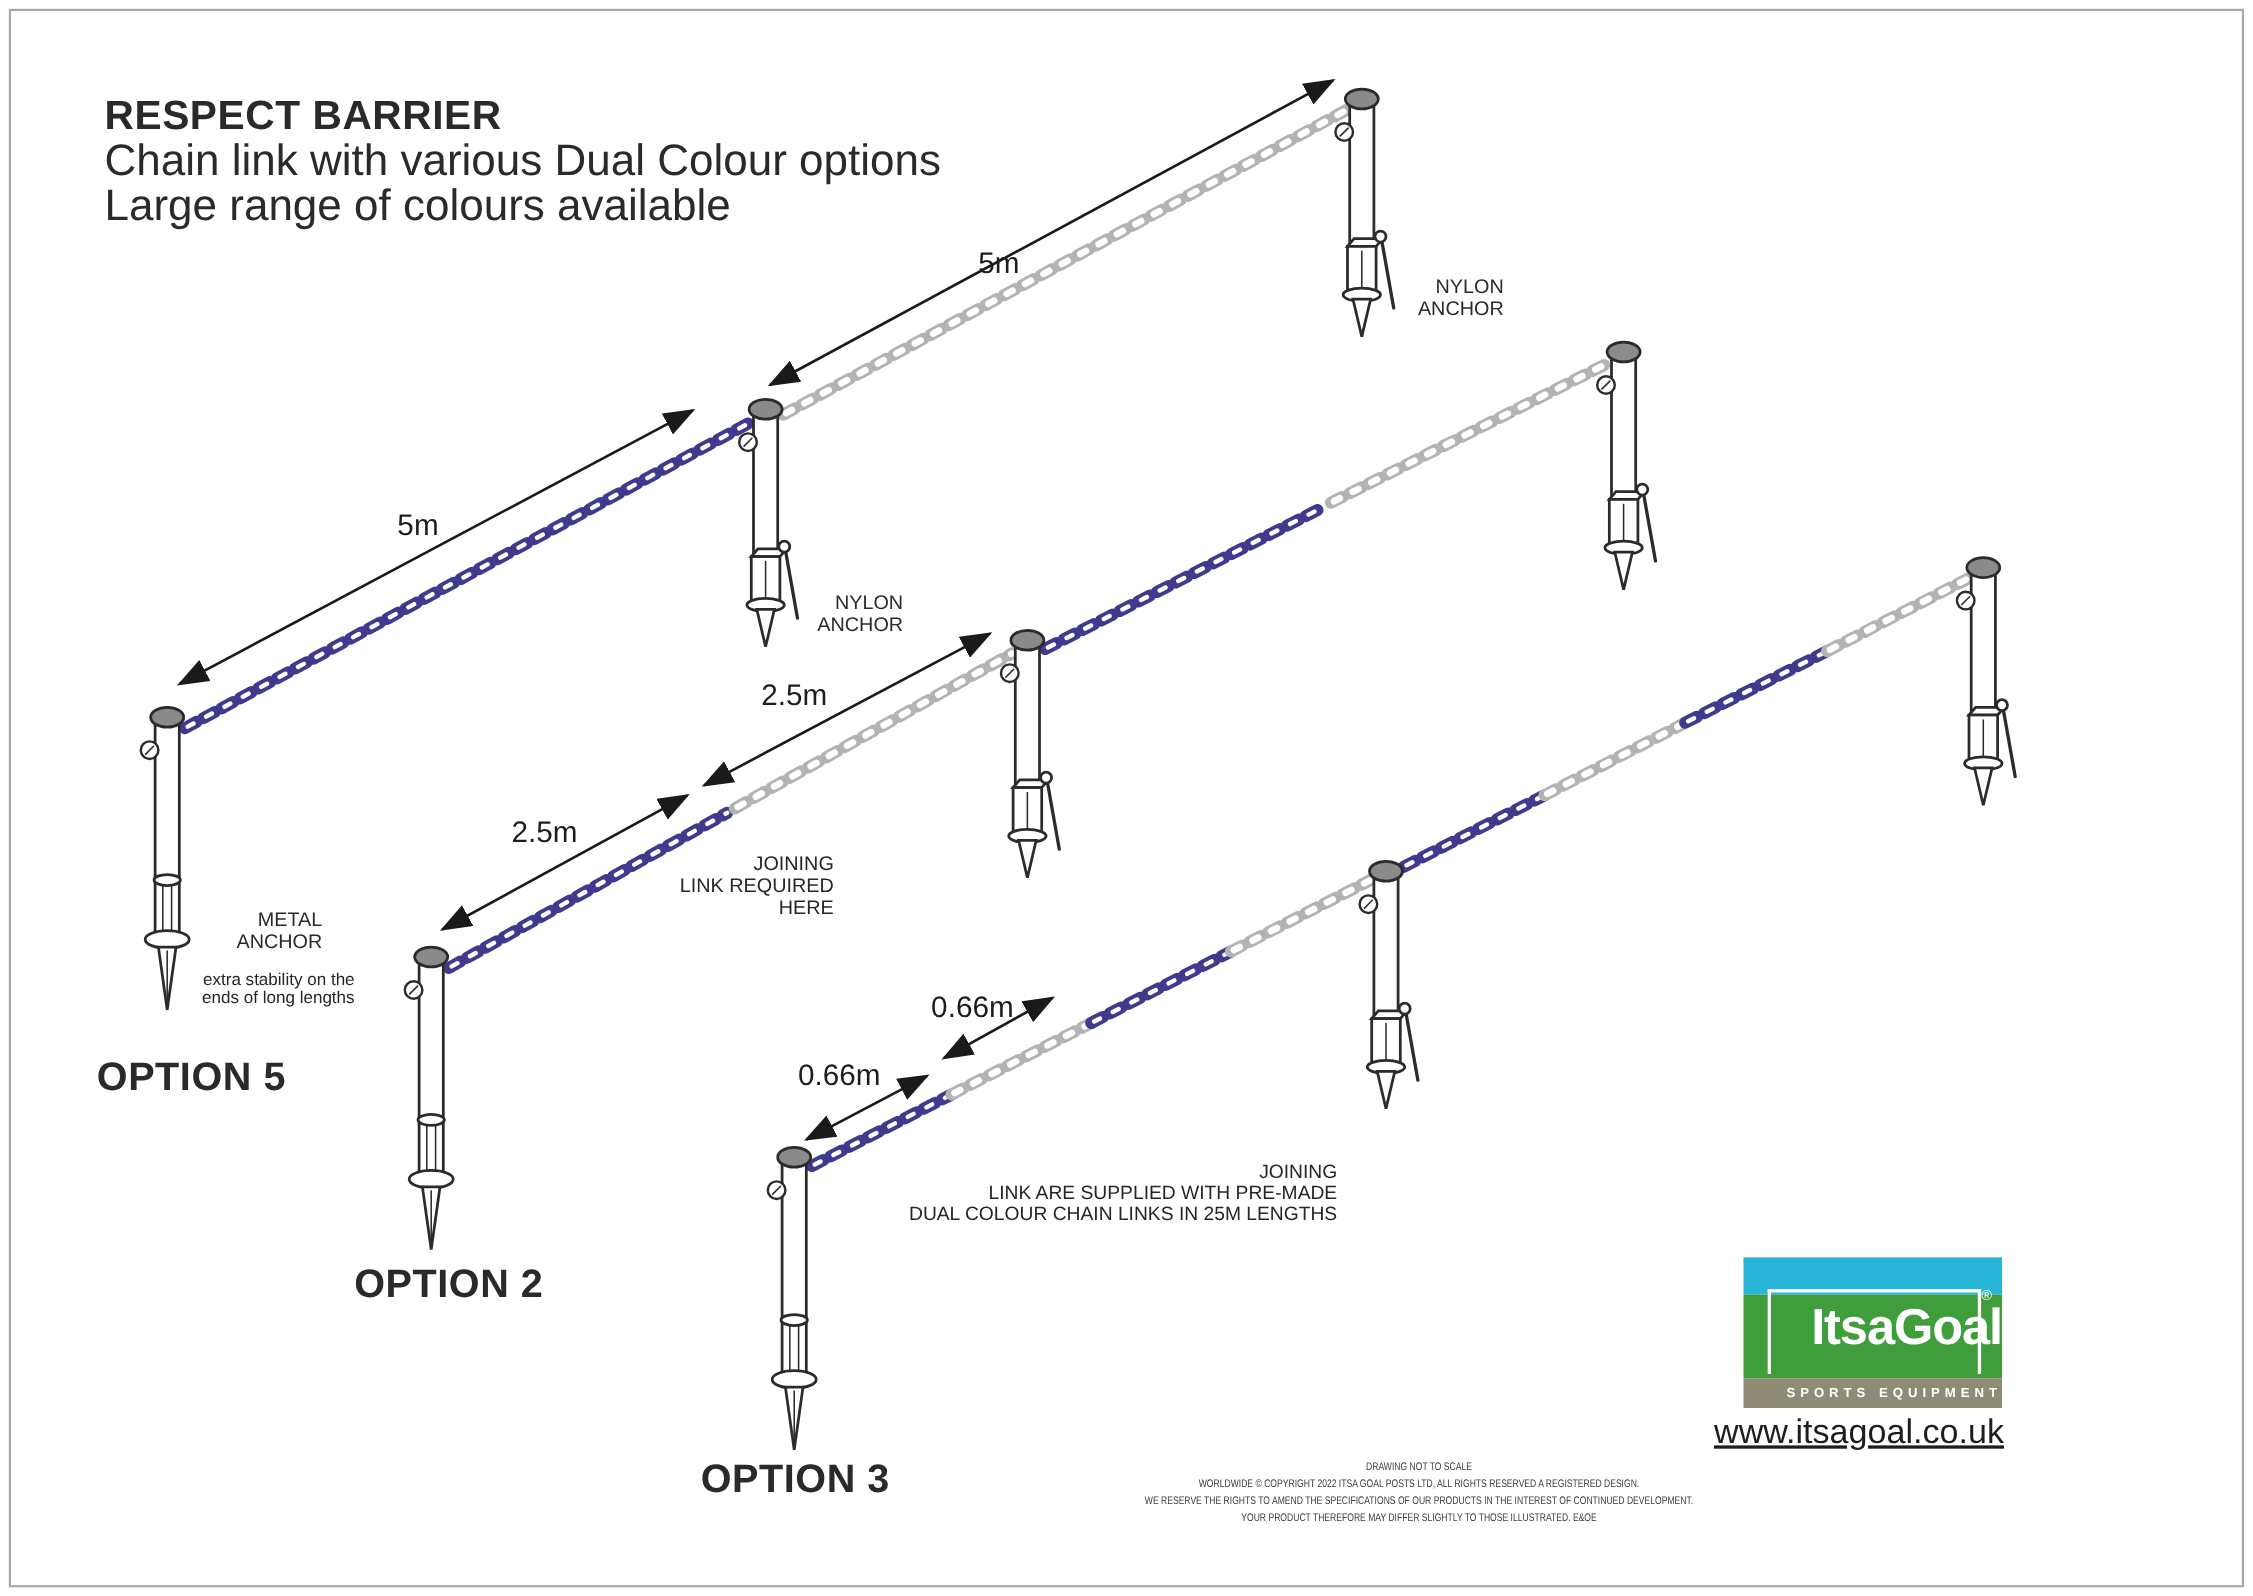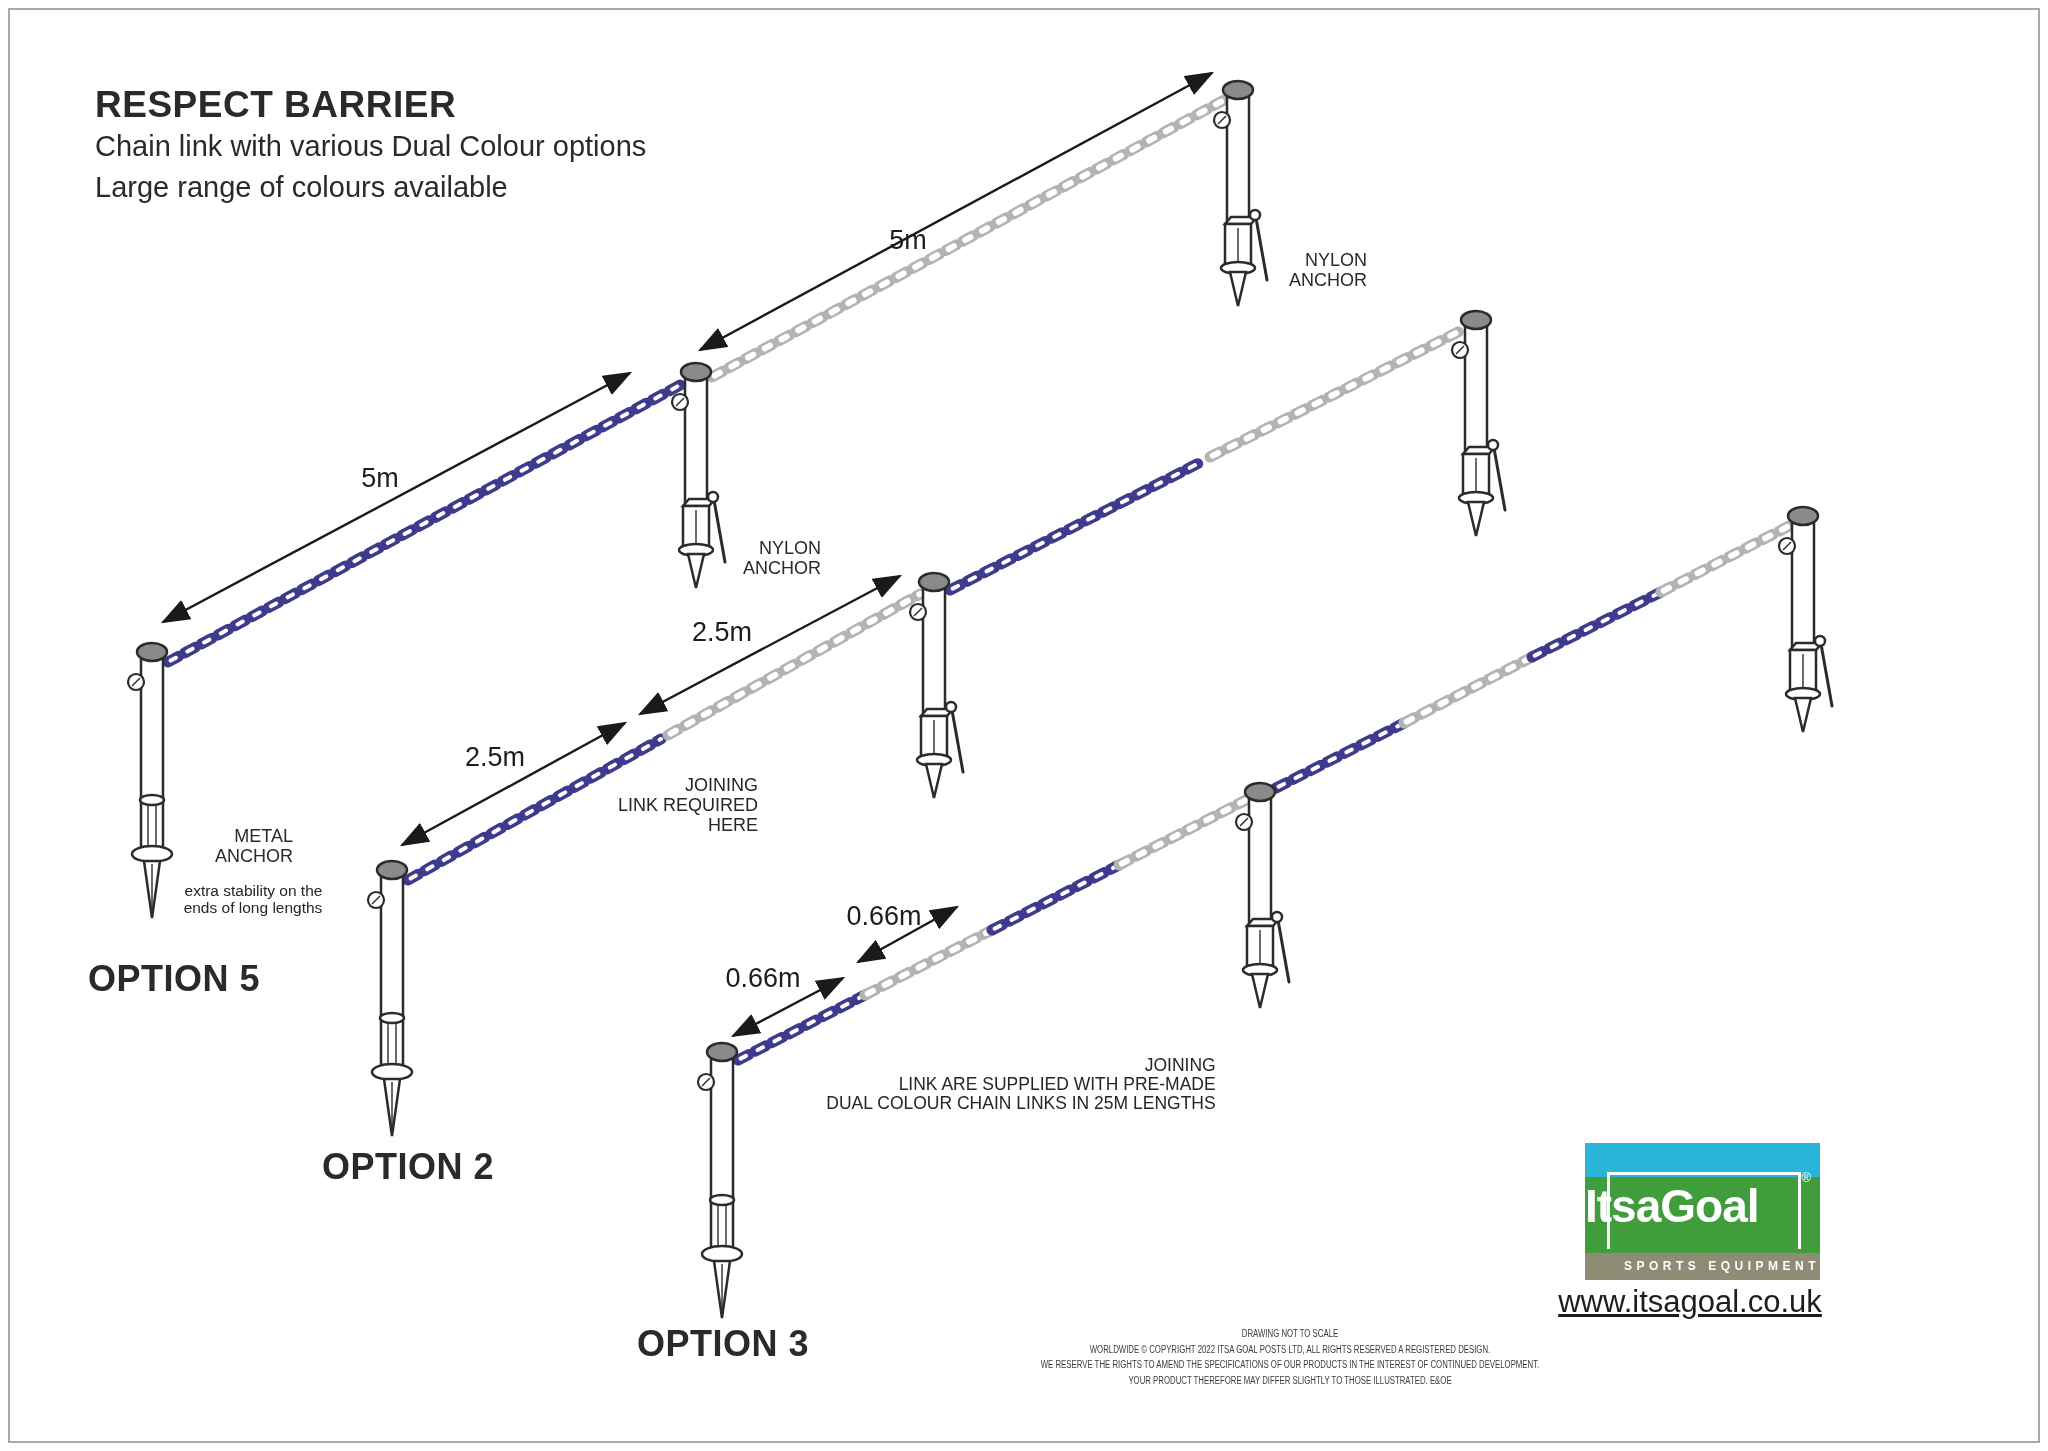--- a/index.html
+++ b/index.html
@@ -23,21 +23,21 @@
   .chpo{stroke:#3e3a8e;stroke-width:11;fill:none;stroke-dasharray:12 7;stroke-linecap:round;}
   .chpi{stroke:#ffffff;stroke-width:4;fill:none;stroke-dasharray:6 13;stroke-dashoffset:-3;stroke-linecap:round;}
   .chwo{stroke:#b3b3b3;stroke-width:11;fill:none;stroke-dasharray:12 7;stroke-linecap:round;}
   .chwi{stroke:#ffffff;stroke-width:6;fill:none;stroke-dasharray:6 13;stroke-dashoffset:-3;stroke-linecap:round;}
 
   
   .lbl{position:absolute;color:#262626;white-space:pre-line;}
   .ctr{transform:translate(-50%,-50%);text-align:left;}
   .ctx{transform:translateX(-50%);text-align:right;}
   .heading{left:95px;top:84px;font-size:37px;font-weight:bold;letter-spacing:.5px;color:#2a2a2a;}
-  .subtitle{left:95px;top:126px;font-size:29px;line-height:41px;color:#2a2a2a;}
+  .subtitle{left:95px;top:126px;font-size:40px;line-height:41px;color:#2a2a2a;}
   .dimlbl{font-size:27px;color:#1d1d1d;}
   .d-5m-left{left:380px;top:478px;}
   .d-5m-top{left:908px;top:240px;}
   .d-25-left{left:495px;top:757px;}
   .d-25-right{left:722px;top:632px;}
   .d-066-left{left:763px;top:978px;}
   .d-066-right{left:884px;top:916px;}
   .anchorlbl{font-size:18px;line-height:20px;color:#2a2a2a;}
   .nylon1{left:782px;top:538px;}
   .nylon2{left:1328px;top:250px;}
@@ -50,21 +50,21 @@
   .opt2{left:322px;top:1146px;}
   .opt3{left:637px;top:1323px;}
 
   
   .logo{position:absolute;left:1585px;top:1143px;width:235px;height:137px;}
   .logo .blue{position:absolute;left:0;top:0;width:100%;height:34px;background:#29b5d8;}
   .logo .green{position:absolute;left:0;top:34px;width:100%;height:76px;background:#3f9e3b;}
   .logo .olive{position:absolute;left:0;top:110px;width:100%;height:27px;background:#8e8c75;}
   .logo .goalframe{position:absolute;left:22px;top:29px;width:188px;height:74px;
     border-top:3px solid #fff;border-left:3px solid #fff;border-right:3px solid #fff;}
-  .logo .brand{position:absolute;left:0;top:40px;width:100%;text-align:left;
+  .logo .brand{position:absolute;left:0;top:40px;width:100%;text-align:right;
     color:#fff;font-size:46px;font-weight:bold;letter-spacing:-1px;line-height:46px;}
   .logo .reg{position:absolute;right:9px;top:27px;color:#fff;font-size:13px;}
   .logo .tagline{position:absolute;left:0;top:110px;width:100%;height:27px;line-height:27px;
     text-align:right;color:#fff;font-size:12px;letter-spacing:4.5px;text-indent:4.5px;font-weight:bold;}
   .website{left:1690px;top:1284px;font-size:31px;color:#1d1d1d;text-decoration:underline;}
   .footer{left:1610px;top:1326px;font-size:10px;line-height:15.7px;color:#3a3a3a;
     transform:translateX(-50%) scaleX(0.78);transform-origin:50% 0;white-space:pre-line;text-align:center;width:640px;margin-left:-320px;left:1610px;}
   .footer{left:1610px;}
 </style>
 </head>

